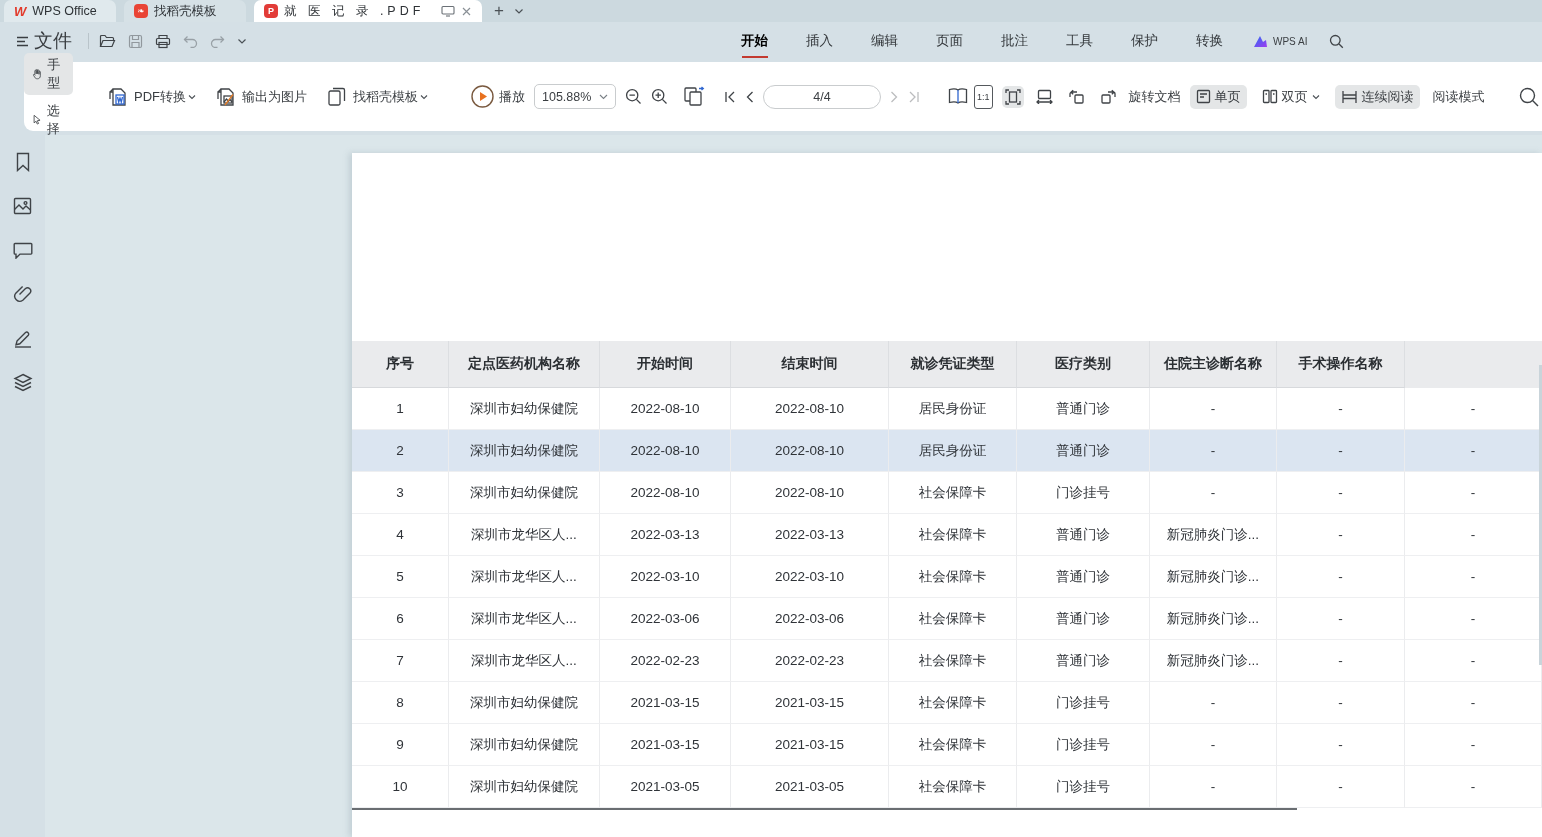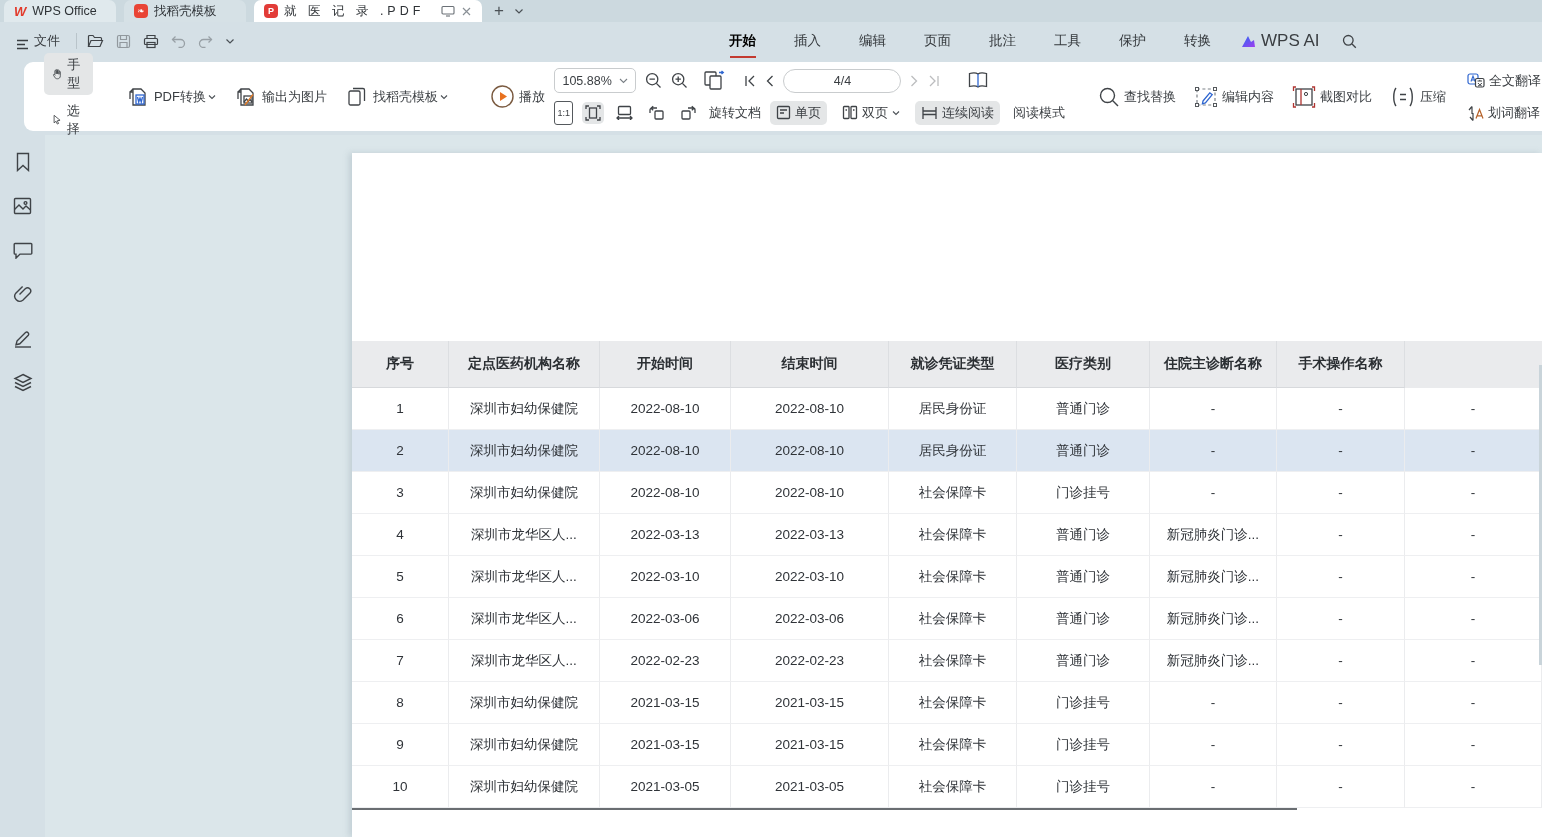--- a/index.html
+++ b/index.html
@@ -15,40 +15,40 @@
   .tab .tclose,.tab .tmon { margin-left:auto; }
   .tab .spread { letter-spacing:4px; }
   .wlogo { color:#e23a2b; font-weight:bold; font-size:13px; font-style:italic; }
   .docericon { width:14px; height:14px; border-radius:4px; background:#e94435; color:#fff; font-size:9px; display:flex; align-items:center; justify-content:center; }
   .pdficon { width:14px; height:14px; border-radius:4px; background:#e23c38; color:#fff; font-size:9px; font-weight:bold; display:flex; align-items:center; justify-content:center; }
   .tabtools { display:flex; align-items:center; gap:10px; margin-left:12px; font-size:14px; color:#4b5156; }
   svg.ic { display:block; }
 
   
   .menubar { height:38px; display:flex; align-items:center; background:#d5e0e6; padding:0 10px; }
-  .filebtn { display:flex; align-items:flex-end; gap:5px; font-size:13px; padding:4px 6px; }
+  .filebtn { display:flex; align-items:center; gap:5px; font-size:19px; padding:4px 6px; }
   .mdivider { width:1px; height:16px; background:#b9c4ca; margin:0 8px; }
   .qicons { display:flex; align-items:center; gap:12px; }
   .menus { display:flex; align-items:center; gap:34px; margin-left:492px; font-size:13.5px; }
   .mitem { padding:6px 2px; position:relative; color:#33373b; }
   .mitem.active { color:#000000; font-weight:bold; }
   .mitem.active::after { content:""; position:absolute; left:50%; transform:translateX(-50%); bottom:-2px; width:26px; height:2.5px; background:#c33a30; }
-  .wpsai { display:flex; align-items:center; gap:5px; font-size:17px; margin-left:28px; }
+  .wpsai { display:flex; align-items:center; gap:5px; font-size:10px; margin-left:28px; }
   .msearch { margin-left:22px; }
 
   
   .toolbar { position:absolute; left:24px; top:62px; width:1534px; height:69px; background:#ffffff; border-radius:9px 0 0 9px; display:flex; align-items:center; }
   .tb-left-space { width:360px; }
   .modegrp { display:flex; flex-direction:column; gap:4px; }
   .modebtn { display:flex; align-items:center; gap:5px; font-size:13px; padding:3px 8px; border-radius:5px; }
   .modebtn.on { background:#e4e6e7; }
   .vdiv { width:1px; height:52px; background:#e3e5e7; margin:0 12px; }
   .bigbtn { display:flex; flex-direction:row; align-items:center; gap:4px; font-size:13px; padding:0 9px; }
   .bigbtn .lab { display:flex; align-items:center; gap:2px; white-space:nowrap; }
-  .stackcol { display:flex; flex-direction:column; gap:5px; }
+  .stackcol { display:flex; flex-direction:row; gap:5px; }
   .trow1,.trow2 { display:flex; align-items:center; gap:9px; height:27px; }
   .zoombox { border:1px solid #c9ccce; border-radius:5px; height:25px; width:82px; display:flex; align-items:center; justify-content:space-between; padding:0 7px; font-size:12.5px; }
   .pagebox { border:1px solid #c9ccce; border-radius:13px; height:24px; width:118px; display:flex; align-items:center; justify-content:center; font-size:12.5px; }
   .smbtn { display:flex; align-items:center; gap:4px; font-size:13px; padding:3px 6px; border-radius:5px; white-space:nowrap; }
   .smbtn.on { background:#e4e6e7; }
   .onetoone { border:1px solid #55595d; border-radius:3px; font-size:9px; padding:6px 2px; color:#3a3e42; }
   .navch { color:#55595d; }
 
   
   .sidebar { position:absolute; left:0; top:150px; width:45px; display:flex; flex-direction:column; align-items:center; gap:20px; }

